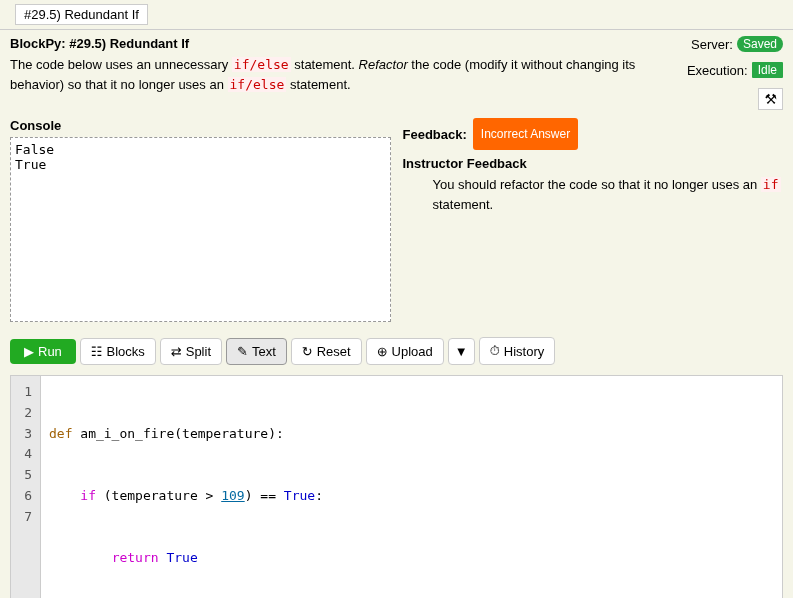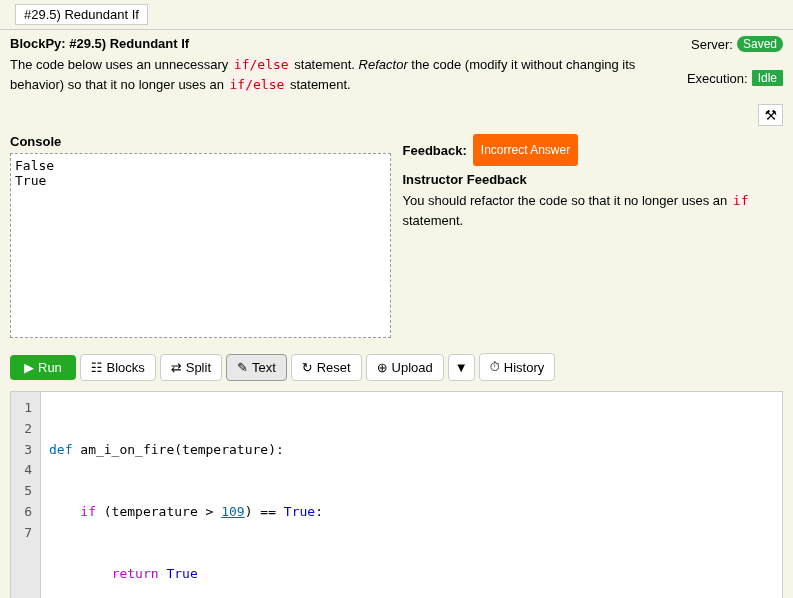--- a/index.html
+++ b/index.html
@@ -55,21 +55,21 @@
     .inline-code {
       font-family: monospace;
       color: #cc0000;
       background: #fff0f0;
       padding: 0 2px;
     }
     .problem-right {
       display: flex;
       flex-direction: column;
       align-items: flex-end;
-      gap: 18px;
+      gap: 10px;
       margin-left: 20px;
     }
     .server-row, .exec-row {
       display: flex;
       align-items: center;
       gap: 4px;
       font-size: 13px;
     }
     .badge-saved {
       background: #28a745;
@@ -140,20 +140,21 @@
       font-size: 12px;
     }
     .instructor-feedback-title {
       font-weight: bold;
       font-size: 13px;
       margin-bottom: 4px;
     }
     .instructor-feedback-text {
       font-size: 13px;
       line-height: 1.5;
+      margin-left: 30px;
     }
     .if-code {
       font-family: monospace;
       color: #cc0000;
       background: #fff0f0;
       padding: 0 2px;
     }
 
     
     .toolbar {
@@ -226,21 +227,21 @@
       font-family: monospace;
       font-size: 13px;
       line-height: 1.6;
       flex: 1;
       white-space: pre;
     }
     .code-line {
       display: block;
     }
     
-    .kw-def { color: #0369a1; }
+    .kw-def { color: #a16207; }
     .kw-if { color: #cc00cc; }
     .kw-return { color: #cc00cc; }
     .fn-name { color: #000000; }
     .num { color: #0369a1; text-decoration: underline; }
     .bool-val { color: #0000cc; }
   </style>
 </head>
 <body>
 
 <div class="top-bar">

